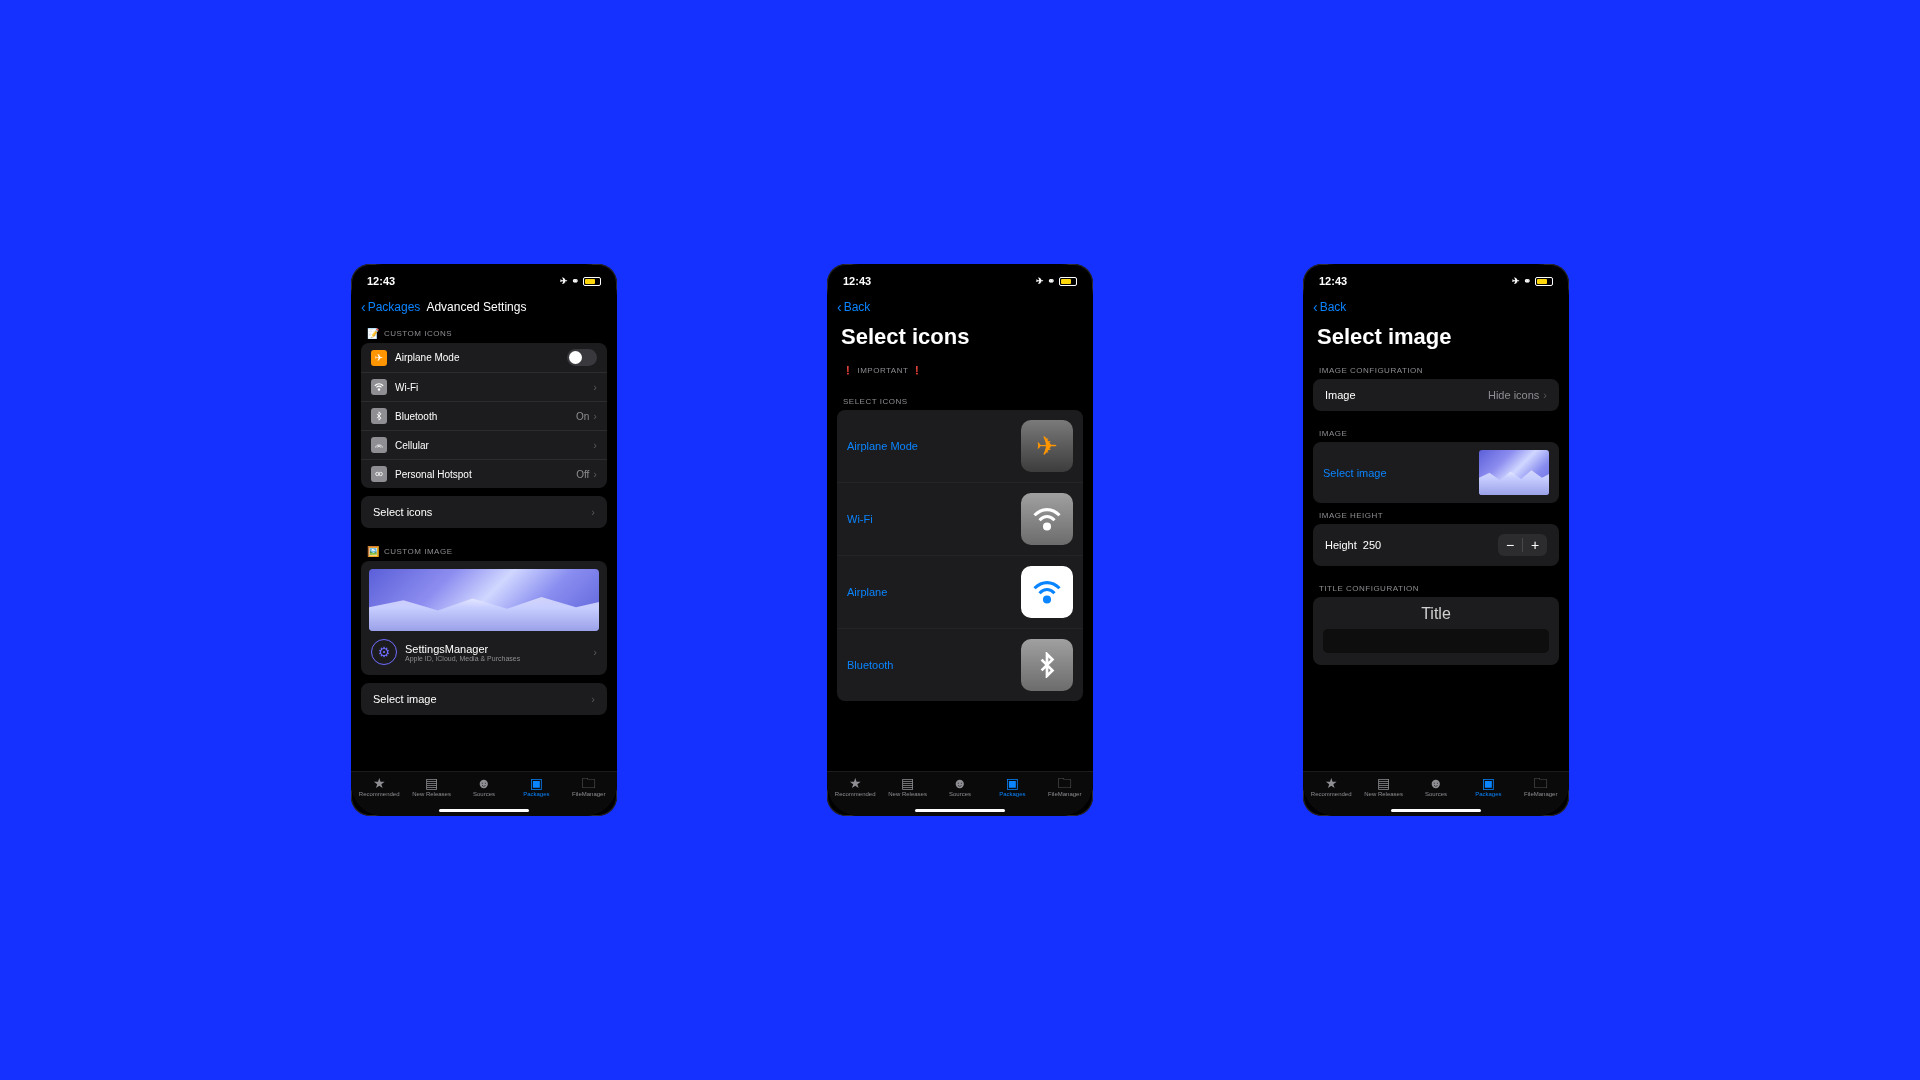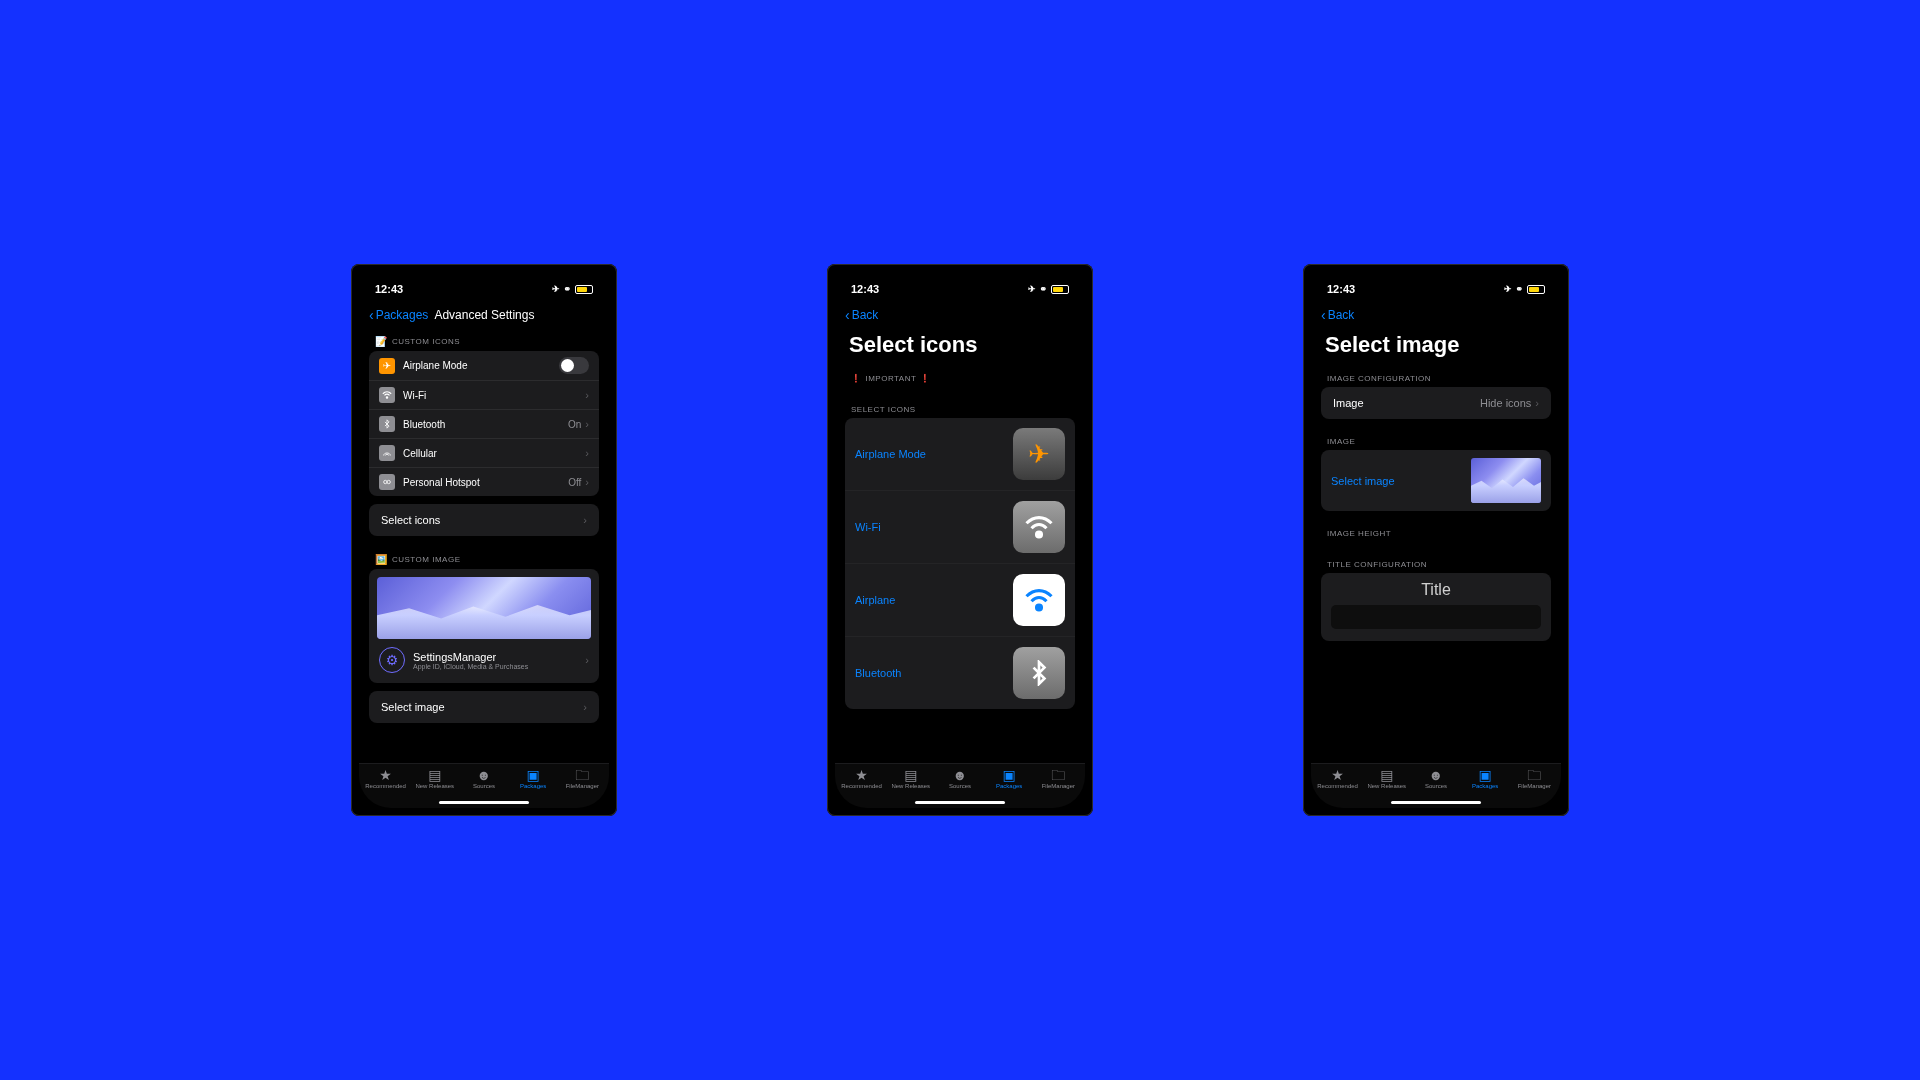--- a/index.html
+++ b/index.html
@@ -9,22 +9,22 @@
     height: 1080px;
     display: flex;
     align-items: center;
     justify-content: center;
     gap: 210px;
   }
   .phone {
     width: 266px;
     height: 552px;
     background: #000;
-    border-radius: 8px;
-    padding: 8px;
+    border-radius: 19px;
+    padding: 0;
     position: relative;
     box-shadow: 0 0 0 1px #2a2a2a inset;
   }
   .screen {
     width: 100%;
     height: 100%;
     background: #000;
     border-radius: 32px;
     overflow: hidden;
     position: relative;
@@ -444,21 +444,32 @@
           <span class="chevron">›</span>
         </div>
       </div>
 
       <div class="section-header" style="margin-top:10px">IMAGE</div>
       <div class="select-image-row">
         <span class="link-text">Select image</span>
         <div class="thumb preview-img"></div>
       </div>
 
-      <div class="section-header" style="margin-top:10px">IMAGE HEIGHT</div>
+      <div class="section-header" style="">IMAGE HEIGHT</div>
+      <div class="row3">
+        <div style="display:flex;gap:6px">
+          <span>Height</span>
+          <span>250</span>
+        </div>
+        <div class="stepper">
+          <button>−</button>
+          <div class="div"></div>
+          <button>+</button>
+        </div>
+      </div>
 
       <div class="section-header" style="margin-top:10px">TITLE CONFIGURATION</div>
       <div class="title-config">
         <div class="center">Title</div>
         <input class="title-input" type="text" style="">
       </div>
     </div>
 
     <div class="tabbar">
       <div class="tab">

